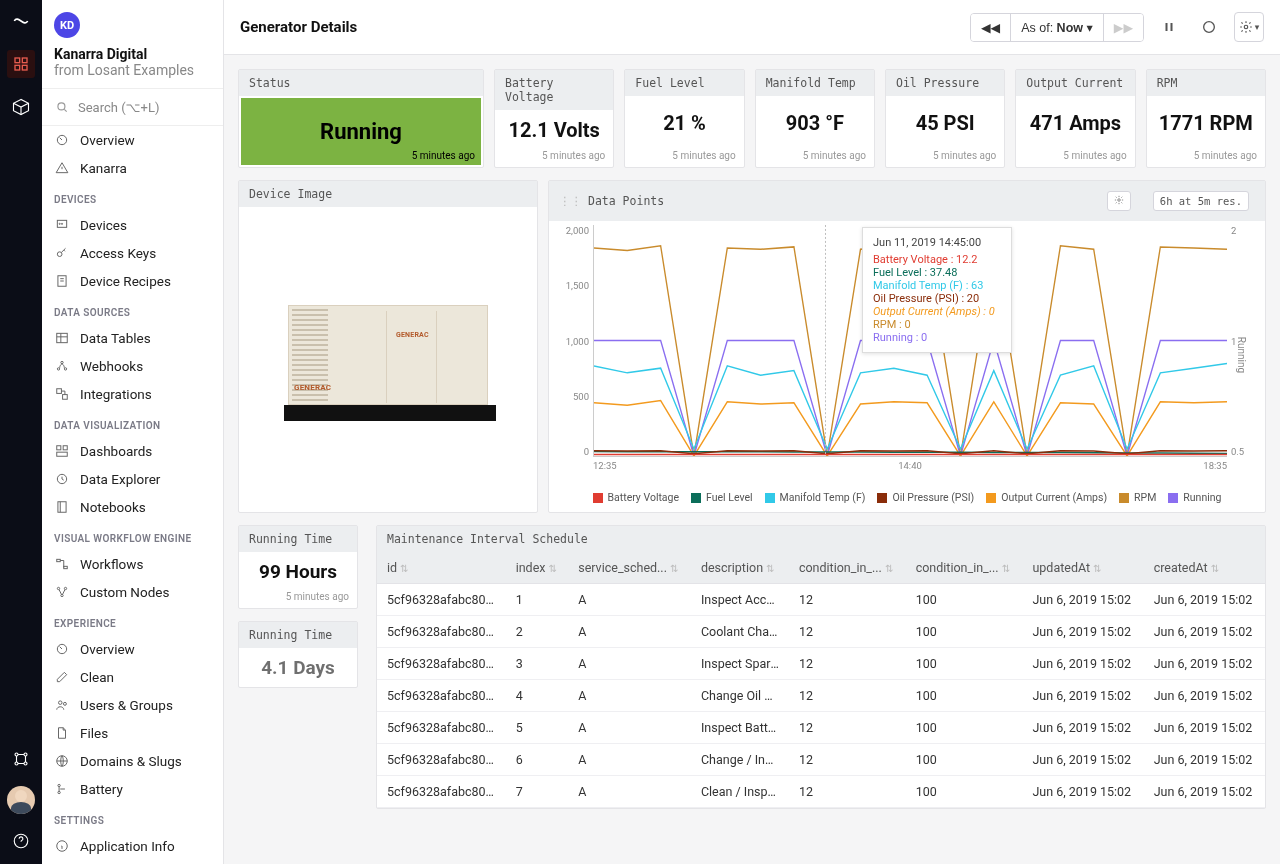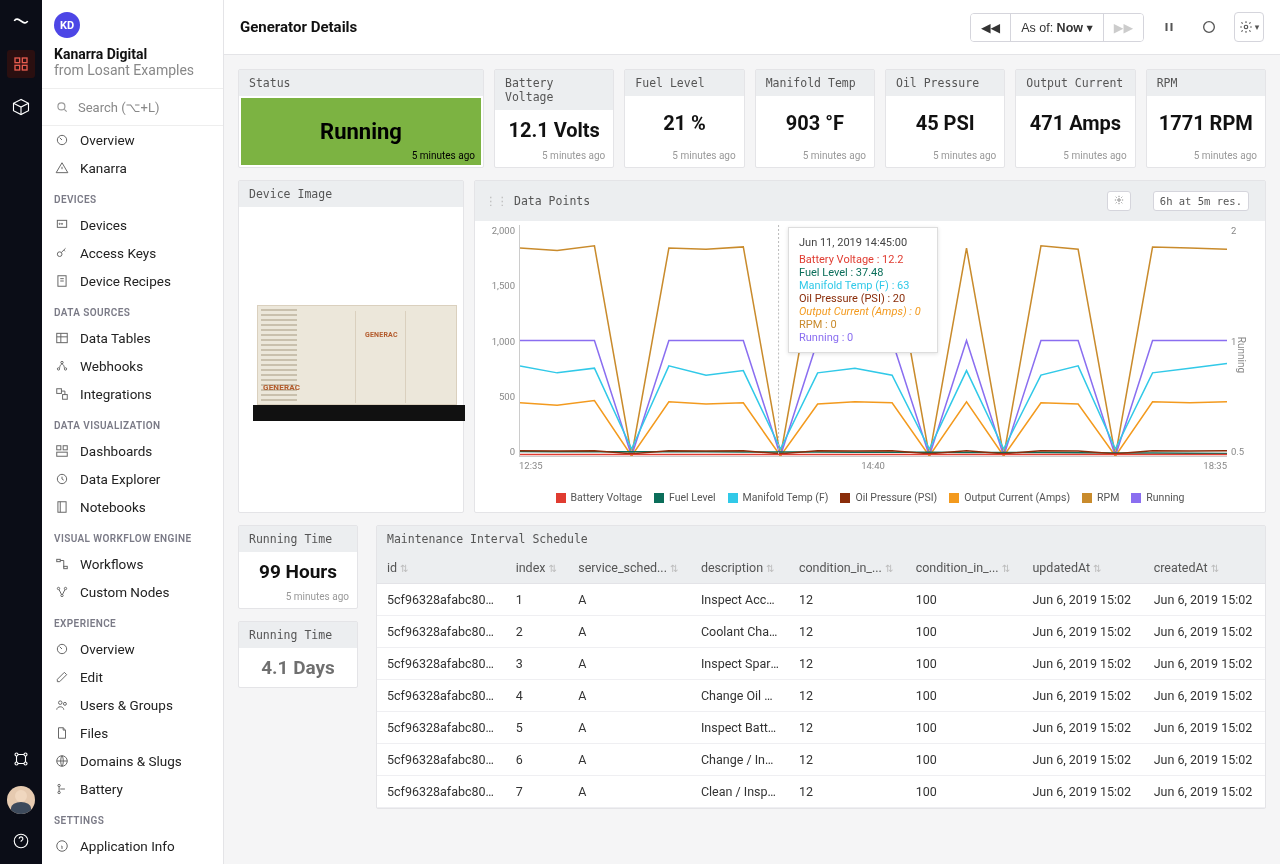--- a/index.html
+++ b/index.html
@@ -33,21 +33,21 @@
   .content { flex:1; overflow:auto; padding:14px 14px 14px 14px; display:flex; flex-direction:column; gap:12px;}
   .row { display:flex; gap:10px; }
   .tile { background:#fff; border:1px solid #e4e4e7; border-radius:2px; display:flex; flex-direction:column; min-width:0;}
   .tile-head { background:#eceef0; color:#555; font-family: "SFMono-Regular", Menlo, Consolas, monospace; font-size:11.5px; padding:6px 10px;}
   .tile-body { flex:1; display:flex; align-items:center; justify-content:center; padding:8px; position:relative;}
   .tile-foot { font-size:10px; color:#999; text-align:right; padding:0 8px 6px 0;}
   .status-block{ background:#7CB342; flex:1; display:flex; flex-direction:column; justify-content:center; align-items:center; color:#000; font-weight:700; font-size:22px; position:relative; align-self:stretch; margin:2px; }
   .status-block .foot{position:absolute; bottom:4px; right:6px; font-size:10px; font-weight:400; color:#000;}
   .big-val { font-weight:700; font-size:20px; color:#111;}
   .status-tile{width:246px;} .kpi{flex:1; min-width:0;}
-  .row2 .img-tile{width:226px;} .row2 .chart-tile{flex:1;}
+  .row2 .img-tile{width:300px;} .row2 .chart-tile{flex:1;}
   .gen-img { width:220px; height:170px; position:relative; }
   .gen-body{ position:absolute; left:10px; top:30px; width:200px; height:100px; background:#ece7da; border:1px solid #dad0be; }
   .gen-base{ position:absolute; left:6px; top:130px; width:212px; height:16px; background:#111;}
   .gen-vents{position:absolute;left:14px;top:34px;width:36px;height:92px;background:repeating-linear-gradient(#c9c0ad,#c9c0ad 2px,#ece7da 2px,#ece7da 5px);}
   .gen-panel{position:absolute;left:108px;top:36px;width:1px;height:92px;background:#dad0be;}
   .gen-panel2{position:absolute;left:158px;top:36px;width:1px;height:92px;background:#dad0be;}
   .gen-brand{position:absolute;left:16px;top:108px;font-size:8px;color:#b35a2b;font-weight:700;letter-spacing:.2px;}
   .gen-brand2{position:absolute;left:118px;top:56px;font-size:7px;color:#b35a2b;font-weight:700;letter-spacing:.2px;}
   .chart-head{display:flex;align-items:center;}
   .chart-head .spacer{flex:1}
@@ -283,21 +283,21 @@
             </svg>
           </span>
           <span>Overview</span>
         </div>
         <div class="nav-item">
           <span class="nav-icon">
             <svg viewBox="0 0 24 24" width="14" height="14" fill="none" stroke="#666" stroke-width="1.7">
               <path d="M4 20h4L20 8l-4-4L4 16z"></path>
             </svg>
           </span>
-          <span>Edit</span>
+          <span>Clean</span>
         </div>
         <div class="nav-item">
           <span class="nav-icon">
             <svg viewBox="0 0 24 24" width="14" height="14" fill="none" stroke="#666" stroke-width="1.7">
               <circle cx="9" cy="8" r="3"></circle>
               <circle cx="17" cy="10" r="2.5"></circle>
               <path d="M3 20c0-3 3-5 6-5s6 2 6 5"></path>
             </svg>
           </span>
           <span>Users &amp; Groups</span>

